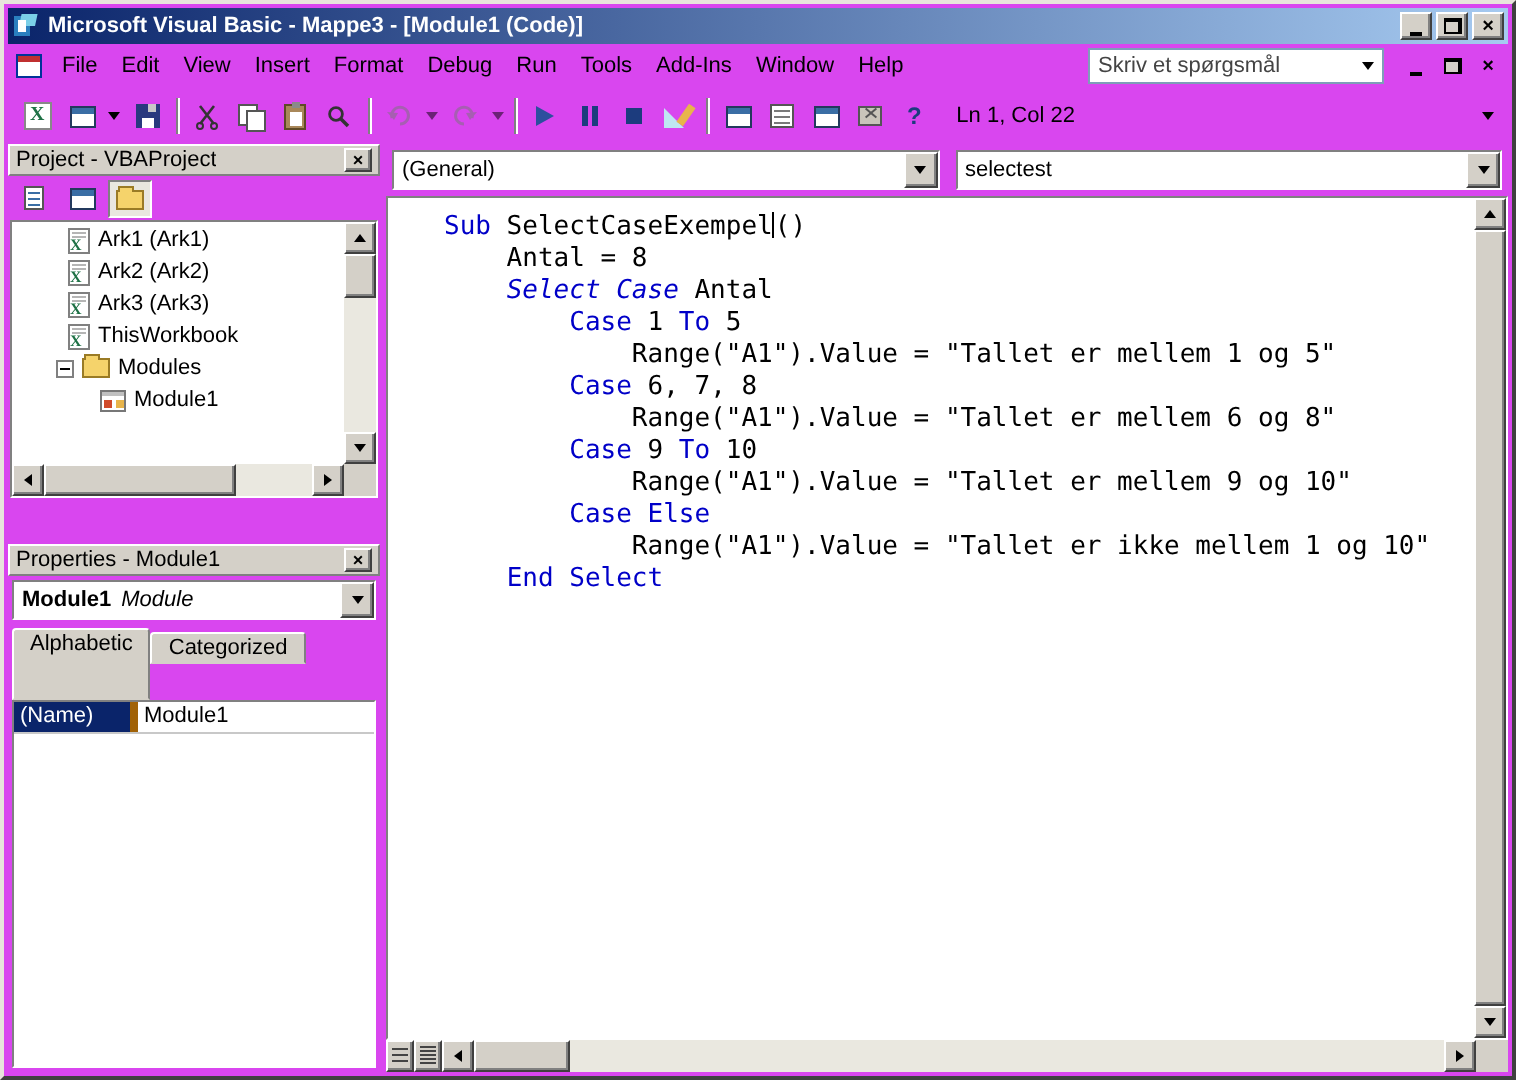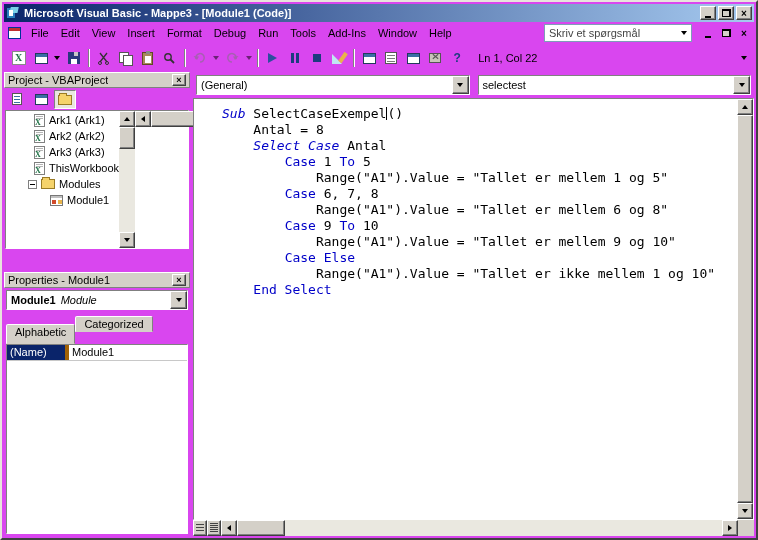--- a/index.html
+++ b/index.html
@@ -93,21 +93,21 @@
   .ptoolbar { height:22px; flex:0 0 22px; display:flex; align-items:center; gap:2px; padding:1px 2px; }
   .ptool-btn { width:22px; height:19px; display:flex; align-items:center; justify-content:center; }
   .ptool-btn.pressed { border:1px solid; border-color:#808080 #ffffff #ffffff #808080; background:#e9e7df; }
   .i-page { width:10px; height:12px; background:#fff; border:1px solid #555; position:relative; }
   .i-page::before { content:""; position:absolute; top:2px; left:1px; right:1px; height:8px;
                     background:repeating-linear-gradient(to bottom,#3a6ea5 0,#3a6ea5 1px,transparent 1px,transparent 3px); }
   .i-folder { width:14px; height:10px; background:#f5d36b; border:1px solid #9a7b25; position:relative; margin-top:2px; }
   .i-folder::before { content:""; position:absolute; top:-3px; left:0; width:6px; height:2px; background:#f5d36b; border:1px solid #9a7b25; border-bottom:none; }
 
   .tree-wrap { flex:1; margin:0 1px 1px 1px; border:1px solid; border-color:#808080 #ffffff #ffffff #808080;
-               background:#fff; display:flex; flex-direction:row; min-height:0; }
+               background:#fff; display:flex; flex-direction:column; min-height:0; }
   .tree-body { flex:1; display:flex; min-height:0; }
   .tree-rows { flex:1; overflow:hidden; padding-top:1px; }
   .tree-row { height:16px; display:flex; align-items:center; white-space:nowrap; }
   .tree-label { margin-left:4px; }
   .ind-2 { padding-left:28px; }
   .ind-1 { padding-left:22px; }
   .ind-3 { padding-left:44px; }
   .expander { width:9px; height:9px; border:1px solid #808080; background:#fff; position:relative; margin-right:4px; flex:0 0 9px; }
   .expander::before { content:""; position:absolute; top:3px; left:1px; width:5px; height:1px; background:#000; }
   .icon-sheet { width:11px; height:13px; background:#fff; border:1px solid #808080; position:relative; flex:0 0 11px; }
@@ -130,21 +130,21 @@
   
   .props-panel { flex:1; display:flex; flex-direction:column; min-height:0; }
   .props-combo { margin:2px; height:20px; flex:0 0 20px; display:flex; border:1px solid; border-color:#808080 #ffffff #ffffff #808080; background:#fff; }
   .props-combo .val { flex:1; display:flex; align-items:center; padding-left:4px; white-space:nowrap; overflow:hidden; }
   .combo-btn { width:17px; display:flex; align-items:center; justify-content:center; }
   .obj-name { font-weight:bold; }
   .obj-type { margin-left:5px;font-style:italic; }
   .props-tabs { display:flex; padding:2px 2px 0 2px; flex:0 0 19px; }
   .tab { height:16px; margin-top:2px; padding:1px 8px 0 8px; background:#d4d0c8;
          border:1px solid; border-color:#ffffff #808080 transparent #ffffff; border-radius:2px 2px 0 0; }
-  .tab.active { height:20px; margin-top:10px; position:relative; z-index:2; }
+  .tab.active { height:36px; margin-top:0; position:relative; z-index:2; }
   .props-grid { flex:1; margin:0 2px 2px 2px; border:1px solid; border-color:#808080 #ffffff #ffffff #808080; background:#fff; min-height:0; }
   .prop-row { display:flex; height:16px; border-bottom:1px solid #c8c8c8; }
   .prop-name { width:62px; flex:0 0 62px; background:#0a246a; color:#fff; padding:1px 3px; border-right:4px solid #a16207; }
   .prop-value { flex:1; padding:1px 3px; }
 
   
   .code-window { flex:1; display:flex; flex-direction:column; min-width:0; min-height:0; }
   .combo-bar { height:26px; flex:0 0 26px; display:flex; align-items:center; gap:8px; padding:2px 3px; }
   .combo { flex:1; height:20px; display:flex; border:1px solid; border-color:#808080 #ffffff #ffffff #808080; background:#fff; }
   .combo .val { flex:1; display:flex; align-items:center; padding-left:4px; white-space:nowrap; overflow:hidden; }
@@ -415,21 +415,21 @@
         </span>
         <span class="combo">
           <span class="val">selectest</span>
           <span class="combo-btn raised">
               <span class="tri-down"></span>
             </span>
         </span>
       </div>
       <div class="code-area">
         <div class="code-content">
-            <div class="code-line"><span class="kw" style="color: rgb(0, 0, 200); font-style: italic;">Sub</span><span class="tx"> SelectCaseExempel</span><span class="caret"></span><span class="tx">()</span></div>
+            <div class="code-line"><span class="kw" style="color: rgb(0, 0, 200);">Sub</span><span class="tx"> SelectCaseExempel</span><span class="caret"></span><span class="tx">()</span></div>
             <div class="code-line"><span class="tx">    Antal = 8</span></div>
             <div class="code-line"><span class="tx">    </span><span class="kw" style="color: rgb(0, 0, 200); font-style: italic;">Select Case</span><span class="tx"> Antal</span></div>
             <div class="code-line"><span class="tx">        </span><span class="kw" style="color: rgb(0, 0, 200);">Case</span><span class="tx"> 1 </span><span class="kw" style="color: rgb(0, 0, 200);">To</span><span class="tx"> 5</span></div>
             <div class="code-line"><span class="tx">            Range("A1").Value = "Tallet er mellem 1 og 5"</span></div>
             <div class="code-line"><span class="tx">        </span><span class="kw" style="color: rgb(0, 0, 200);">Case</span><span class="tx"> 6, 7, 8</span></div>
             <div class="code-line"><span class="tx">            Range("A1").Value = "Tallet er mellem 6 og 8"</span></div>
             <div class="code-line"><span class="tx">        </span><span class="kw" style="color: rgb(0, 0, 200);">Case</span><span class="tx"> 9 </span><span class="kw" style="color: rgb(0, 0, 200);">To</span><span class="tx"> 10</span></div>
             <div class="code-line"><span class="tx">            Range("A1").Value = "Tallet er mellem 9 og 10"</span></div>
             <div class="code-line"><span class="tx">        </span><span class="kw" style="color: rgb(0, 0, 200);">Case Else</span></div>
             <div class="code-line"><span class="tx">            Range("A1").Value = "Tallet er ikke mellem 1 og 10"</span></div>

